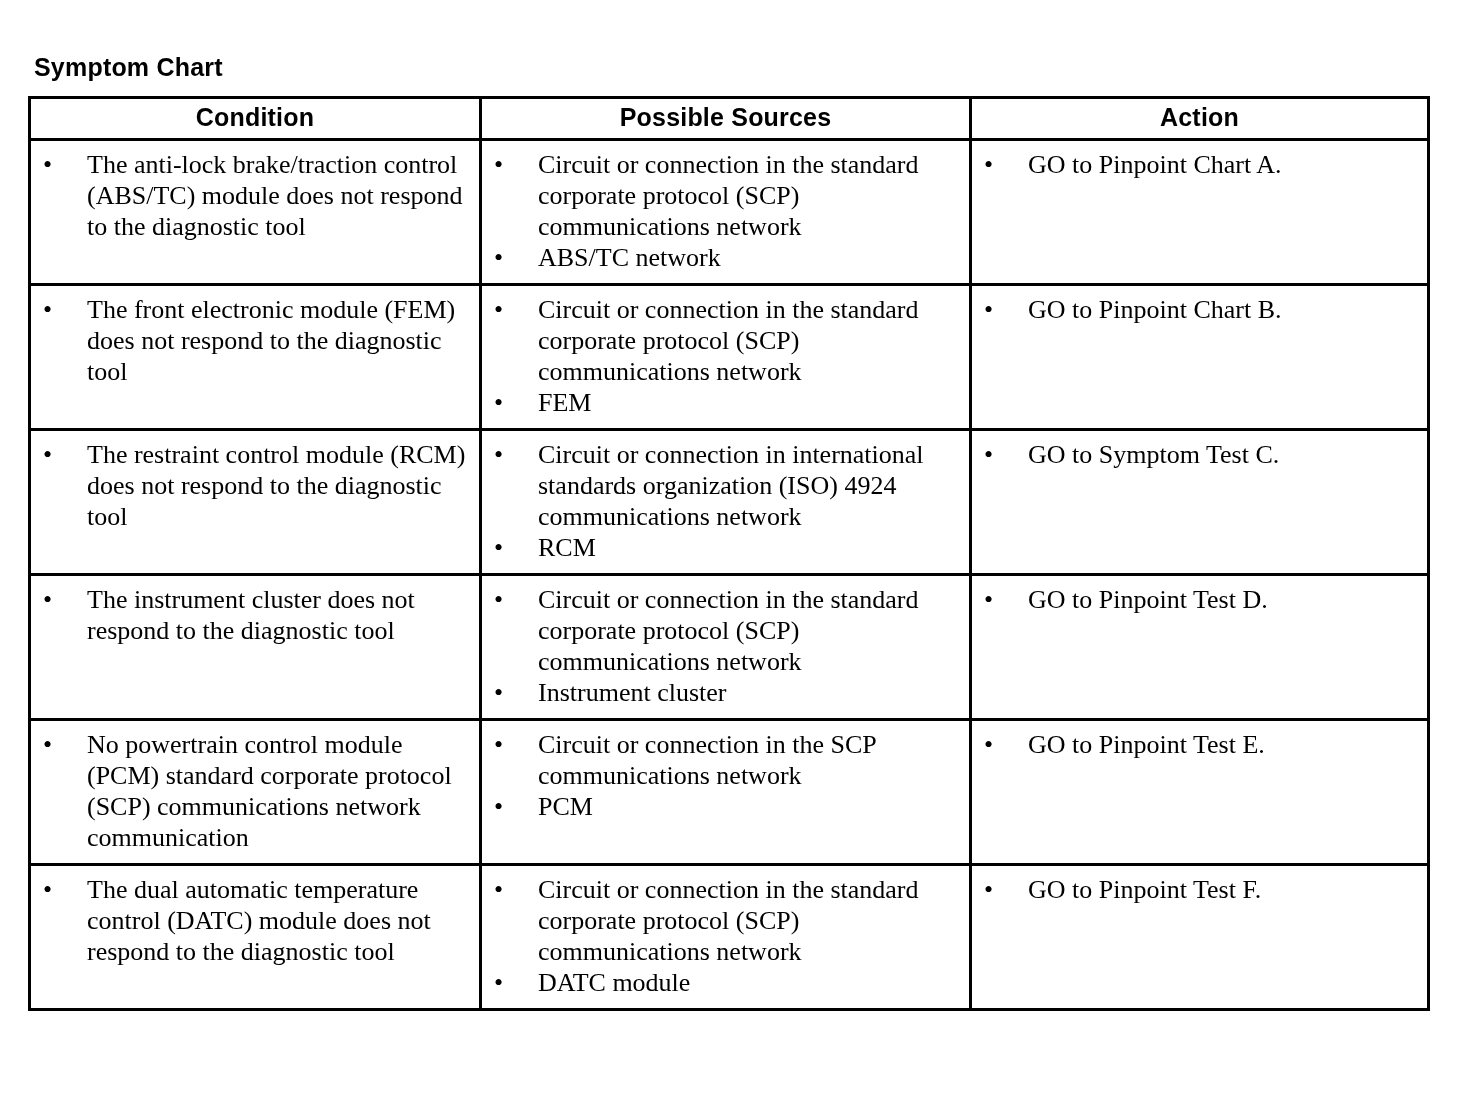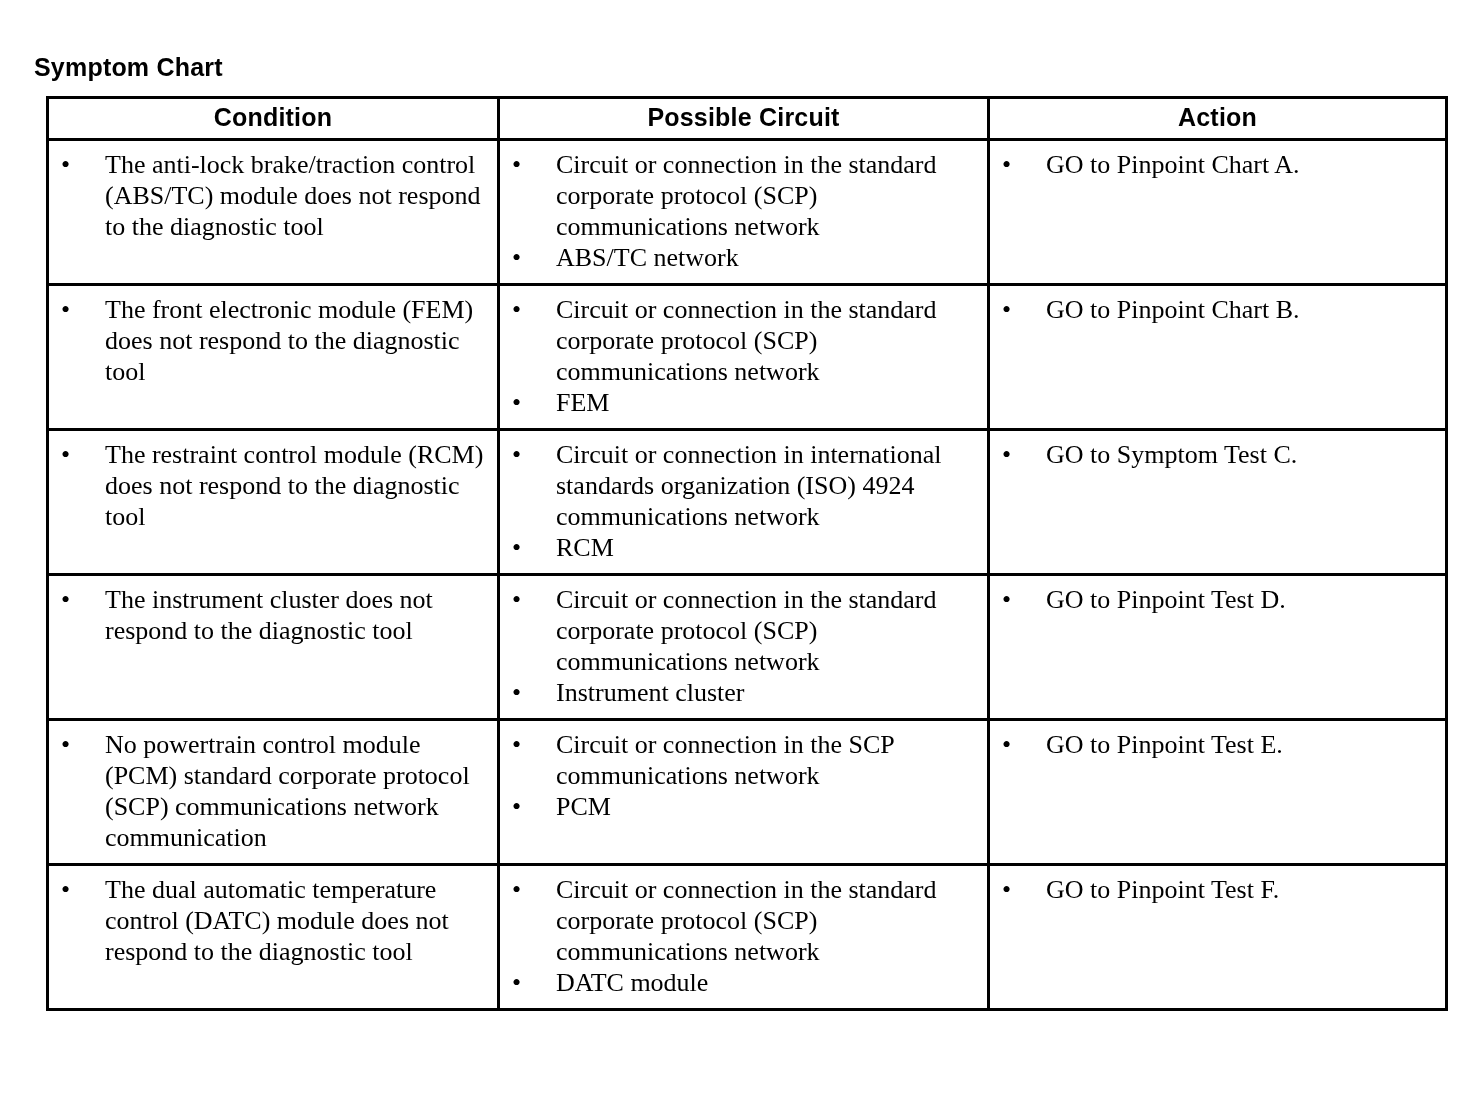--- a/index.html
+++ b/index.html
@@ -27,21 +27,21 @@
     top: 12px;
     font-family: "Liberation Sans", "DejaVu Sans", sans-serif;
     font-weight: bold;
     font-size: 25px;
     letter-spacing: 0.2px;
     line-height: 1.1;
     white-space: nowrap;
   }
   .symptom-table {
     position: absolute;
-    left: 46px;
+    left: 28px;
     top: 54px;
     width: 1399px;
     border-collapse: collapse;
     table-layout: fixed;
   }
   .symptom-table col.c-cond   { width: 451px; }
   .symptom-table col.c-src    { width: 490px; }
   .symptom-table col.c-action { width: 458px; }
 
   .symptom-table th,
@@ -99,21 +99,21 @@
 
   <table class="symptom-table">
     <colgroup>
       <col class="c-cond">
       <col class="c-src">
       <col class="c-action">
     </colgroup>
     <thead>
       <tr>
         <th>Condition</th>
-        <th>Possible Circuit</th>
+        <th>Possible Sources</th>
         <th>Action</th>
       </tr>
     </thead>
     <tbody id="table-body">
         <tr>
           <td>
             <div class="cell-inner">
               <ul class="bullets">
                 <li><span class="bullet-dot">•</span><span class="bullet-text">The anti-lock brake/traction control (ABS/TC) module does not respond to the diagnostic tool</span></li>
               </ul>

